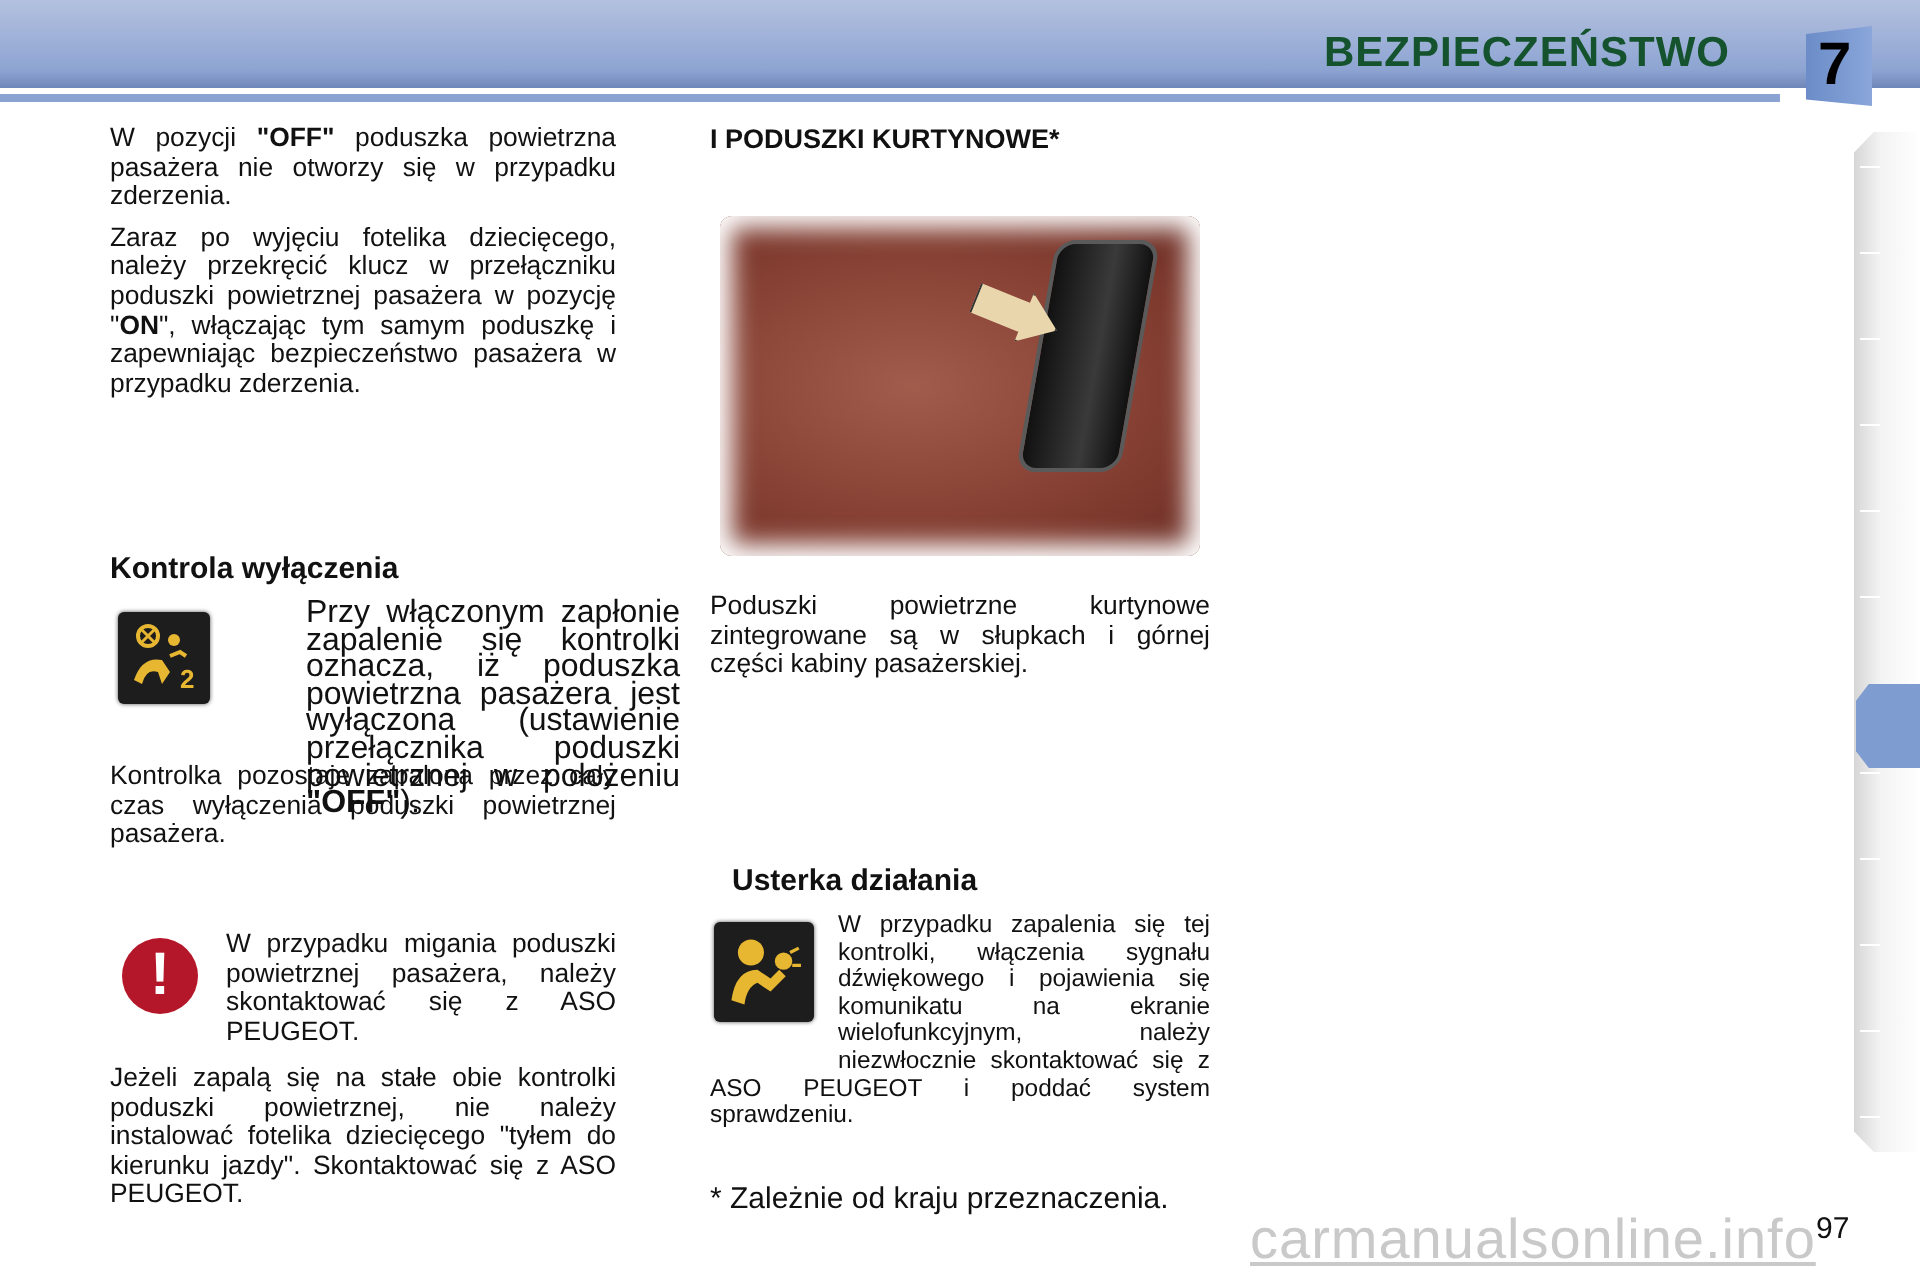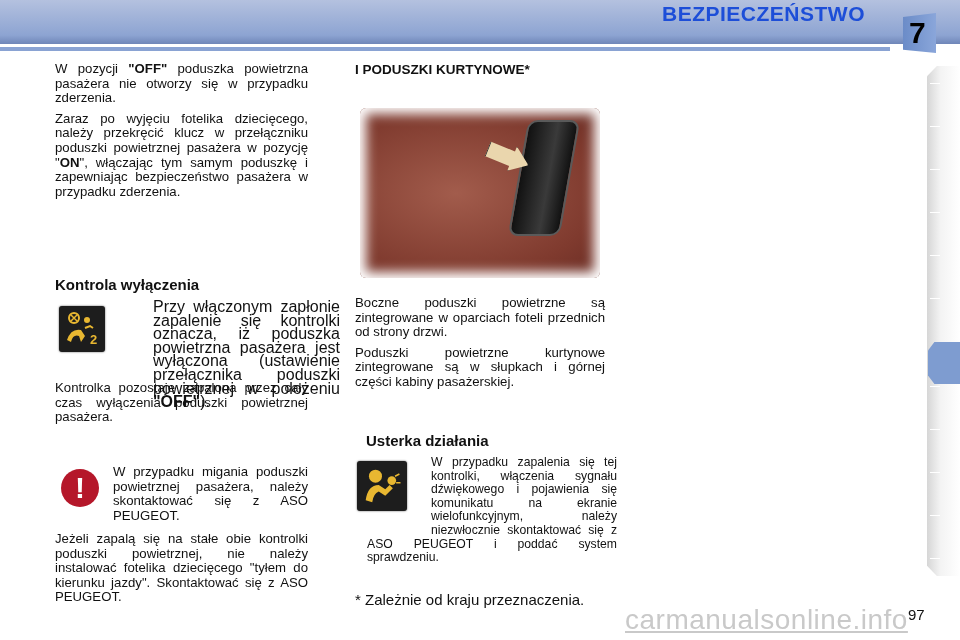--- a/index.html
+++ b/index.html
@@ -1,20 +1,20 @@
 <!DOCTYPE html>
 <html><head>
 <meta charset="utf-8">
 <style>
   html, body { margin:0; padding:0; }
   body { width:960px; height:640px; position:relative; overflow:hidden; background:#ffffff; font-family:"Liberation Sans", sans-serif; color:#111; }
   .header { position:absolute; left:0; top:0; width:960px; height:44px; background:linear-gradient(#b4c1df,#8da4d2 80%,#6f86b8); }
   .header-line1 { position:absolute; left:0; top:44px; width:960px; height:2px; background:#ffffff; }
   .header-line2 { position:absolute; left:0; top:47px; width:890px; height:4px; background:#8aa3d3; }
-  .header-title { position:absolute; right:95px; top:2px; font-size:21px; font-weight:bold; color:#1d4ed8; letter-spacing:0.5px; }
+  .header-title { position:absolute; right:95px; top:15px; font-size:21px; font-weight:bold; color:#14532d; letter-spacing:0.5px; }
   .chapter-tab { position:absolute; left:903px; top:13px; width:33px; height:40px; background:linear-gradient(90deg,#6b8cc8,#8aa6da); clip-path:polygon(0 10%,100% 0,100% 100%,0 92%); }
   .chapter-num { position:absolute; left:909px; top:16px; font-size:30px; font-weight:bold; color:#000; }
   .sidebar { position:absolute; left:927px; top:66px; width:33px; height:510px; background:linear-gradient(90deg,#d6d6d6,#f3f3f3 40%,#ffffff); clip-path:polygon(30% 0,100% 0,100% 100%,30% 100%,0 98%,0 2%); }
   .sidebar-tick { position:absolute; left:930px; width:10px; height:1px; background:#fff; }
   .sidebar-active { position:absolute; left:928px; top:342px; width:32px; height:42px; background:#7e9cd0; border-radius:6px 0 0 6px; clip-path:polygon(20% 0,100% 0,100% 100%,20% 100%,0 80%,0 20%); }
   .txt { position:absolute; font-size:13.2px; line-height:14.6px; text-align:justify; }
   .txt p { margin:0 0 6px 0; }
   .heading { position:absolute; font-size:15px; font-weight:bold; }
   .section-title { position:absolute; left:355px; top:62px; font-size:13.5px; font-weight:bold; line-height:15px; }
   .photo { position:absolute; left:360px; top:108px; width:240px; height:170px; background:radial-gradient(ellipse at 40% 50%,#a25c4c,#7f3a2e 70%,#6a2d24); border-radius:6px; box-shadow:0 0 12px 6px #fff inset; }
@@ -83,35 +83,34 @@
 
 <div class="section-title">
   <div>I PODUSZKI KURTYNOWE*</div>
 </div>
 
 <div class="photo"></div>
 <div class="photo-handle"></div>
 <div class="photo-arrow"></div>
 
 <div class="txt" style="left:355px; top:296px; width:250px;">
-  <p>Boczne poduszki powietrzne są zintegrowane w oparciach foteli przednich od strony drzwi.</p>
   <p>Poduszki powietrzne kurtynowe zintegrowane są w słupkach i górnej części kabiny pasażerskiej.</p>
 </div>
 
 <div class="heading" style="left:366px; top:432px;">Usterka działania</div>
 
 <div class="icon-box" style="left:357px; top:461px; width:50px; height:50px;">
   <svg viewBox="0 0 46 46" style="width:50px;height:50px;">
     <circle cx="17" cy="14" r="6" fill="#e8b731"></circle>
     <path d="M8 36 Q10 22 20 22 L26 26 L30 22 L33 25 L26 32 L20 28 Q15 30 14 38 Z" fill="#e8b731"></path>
     <circle cx="32" cy="18" r="4" fill="#e8b731"></circle>
     <path d="M35 14 L39 12 M36 20 L40 20" stroke="#e8b731" stroke-width="1.5"></path>
   </svg>
 </div>
 
-<div class="txt" style="left:355px; top:456px; width:250px; font-size:12.2px; line-height:13.6px;margin-left:12px;">
+<div class="txt" style="left:355px; top:456px; width:250px; font-size:12.2px; line-height:13.6px;">
   <span style="float:left; width:64px; height:72px;"></span><span>W przypadku zapalenia się tej kontrolki, włączenia sygnału dźwiękowego i pojawienia się komunikatu na ekranie wielofunkcyjnym, należy niezwłocznie skontaktować się z ASO PEUGEOT i poddać system sprawdzeniu.</span>
 </div>
 
 <div class="footnote">*  Zależnie od kraju przeznaczenia.</div>
 
 <div class="watermark">carmanualsonline.info</div>
 <div class="page-number">97</div>
 
 </body></html>

